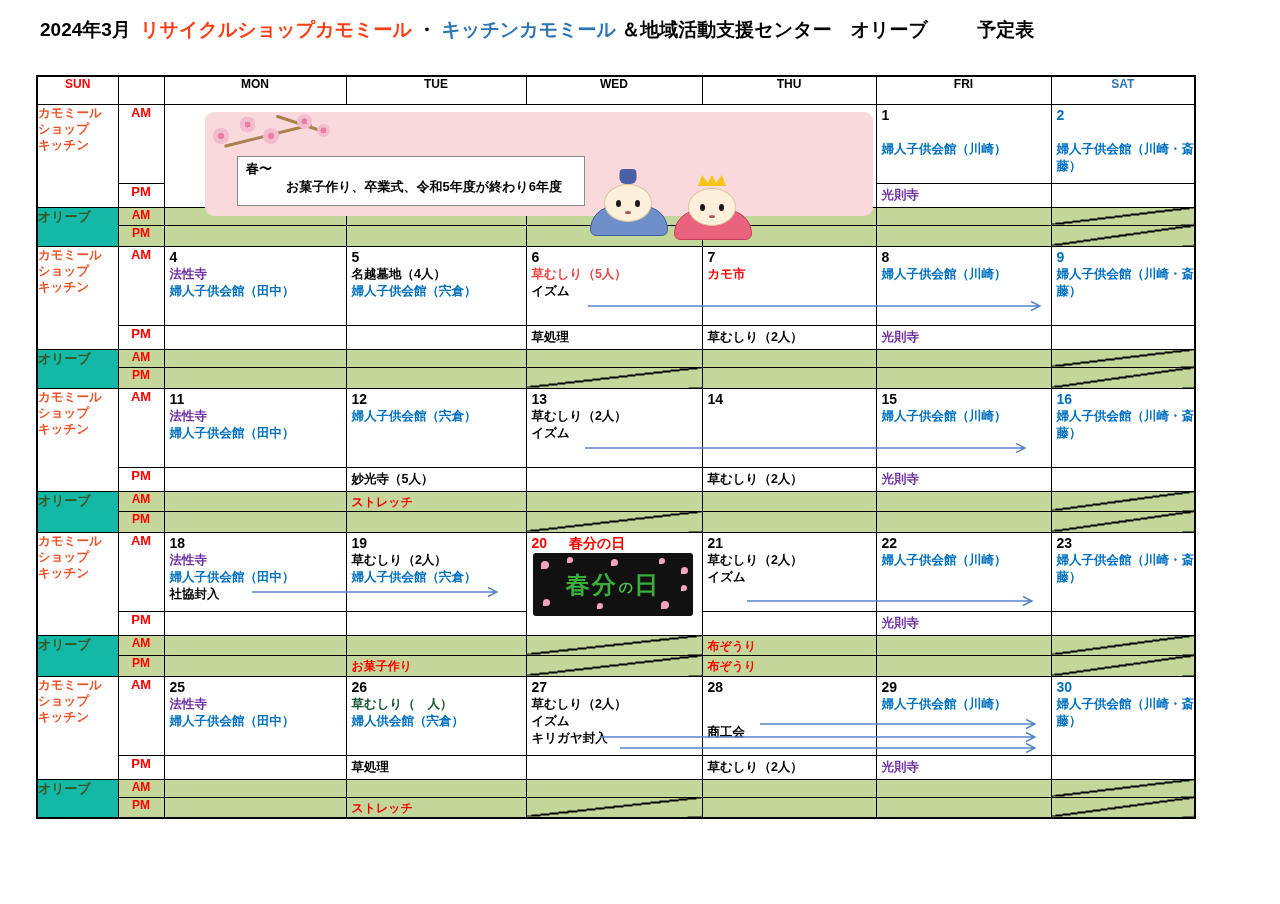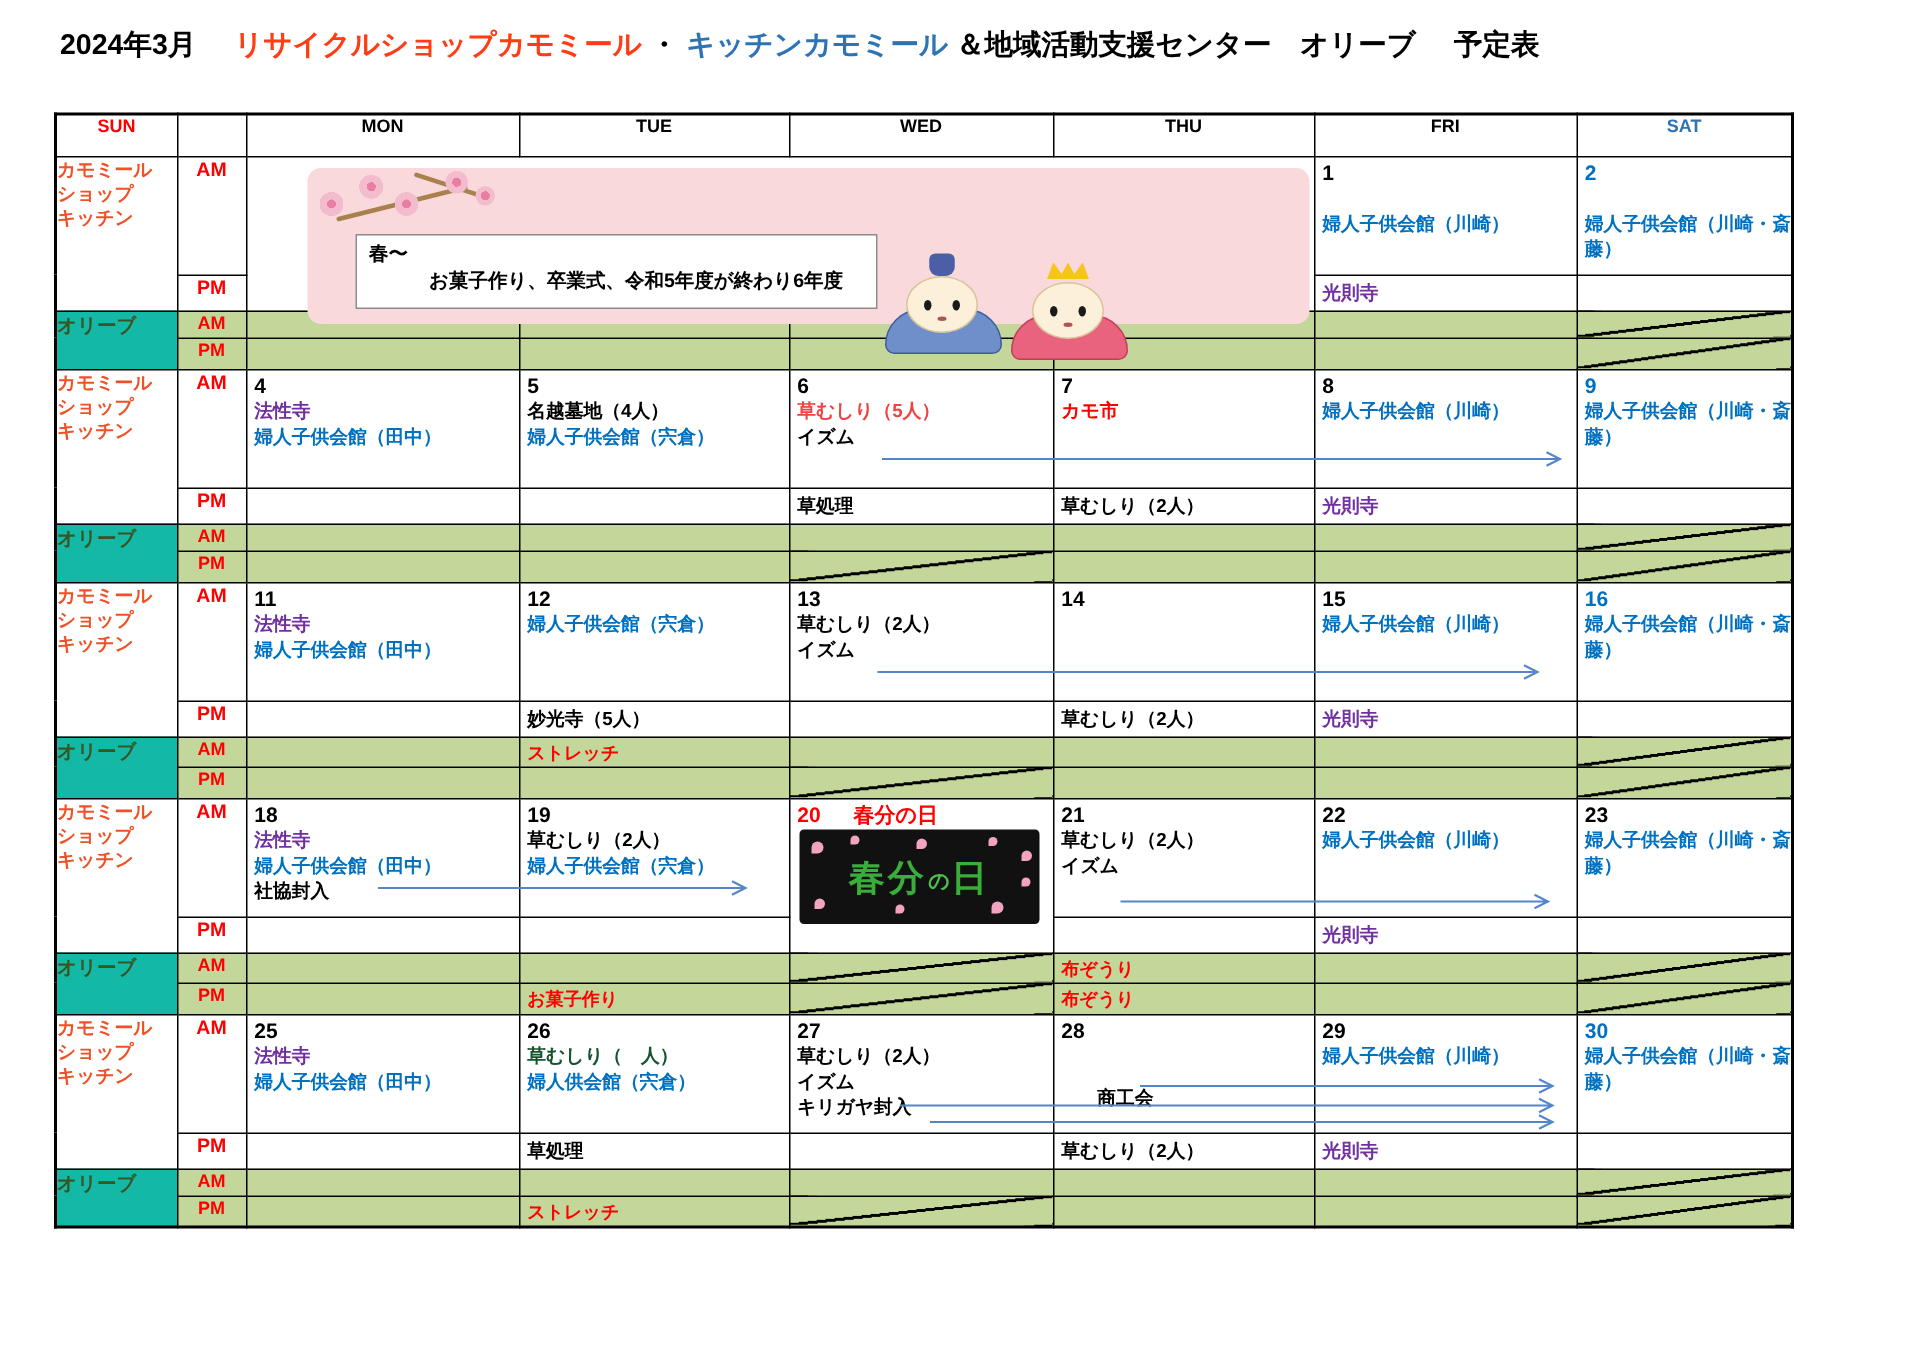--- a/index.html
+++ b/index.html
@@ -1,25 +1,25 @@
 <!DOCTYPE html>
 <html><head>
 <meta charset="utf-8">
 <style>
   html,body{margin:0;padding:0;background:#fff;}
   .stage{position:relative;width:1280px;height:904px;background:#fff;overflow:hidden;
          font-family:"Liberation Sans",sans-serif;color:#000;}
   
   .title{position:absolute;left:40px;top:17px;font-size:19px;font-weight:bold;white-space:nowrap;}
   .title .t-year{color:#000;}
-  .title .t-shop{color:#FF3C14;margin-left:20px;}
+  .title .t-shop{color:#FF3C14;margin-left:4px;}
   .title .t-sep{color:#000;}
   .title .t-kitchen{color:#2E74B5;}
   .title .t-center{color:#000;}
-  .title .t-sched{color:#000;margin-left:20px;}
+  .title .t-sched{color:#000;margin-left:44px;}
   .contact{position:absolute;left:36px;top:52px;width:1158px;text-align:right;
            font-size:15px;font-weight:bold;white-space:nowrap;}
   .footer-note{position:absolute;left:36px;top:818px;width:1158px;text-align:right;
            font-size:13.5px;font-weight:bold;}
   
   table.cal{position:absolute;left:36px;top:75px;width:1158px;border-collapse:collapse;
             table-layout:fixed;border:2px solid #000;}
   table.cal td{border:1px solid #000;padding:0;vertical-align:top;overflow:visible;}
   tr.h-hd{height:28px;}
   tr.h-am{height:79px;}
@@ -38,21 +38,21 @@
           text-align:center;vertical-align:middle;}
   td.g{background:#C4D79B;}
   td.g .item{color:#FF0000;font-size:12px;padding-top:2px;}
   td.diag{background-image:linear-gradient(to bottom right,
            transparent calc(50% - 1px),#000 calc(50% - 1px),
            #000 calc(50% + 1px),transparent calc(50% + 1px));}
   .dnum{font-weight:bold;font-size:14px;line-height:17px;padding:2px 0 0 5px;}
   .dnum .hol{margin-left:18px;}
   .item{font-size:12.5px;font-weight:bold;line-height:17px;padding-left:5px;}
   .gap{margin-top:17px;}
-  .mt28{margin-top:28px;margin-left:24px;}
+  .mt28{margin-top:28px;}
   td.pmc .item{padding-top:3px;}
   
   .overlay{position:absolute;left:0;top:0;width:1280px;height:904px;pointer-events:none;}
   svg.arrows{position:absolute;left:0;top:0;z-index:3;}
   svg.arrows path{stroke:#5585C9;stroke-width:1.4;fill:none;}
   
   .banner{position:absolute;left:205px;top:112px;width:668px;height:104px;
           background:#F9D9DB;border-radius:9px;z-index:4;}
   .spring-box{position:absolute;left:32px;top:44px;width:346px;height:48px;background:#fff;
           border:1px solid #8a8a8a;}

